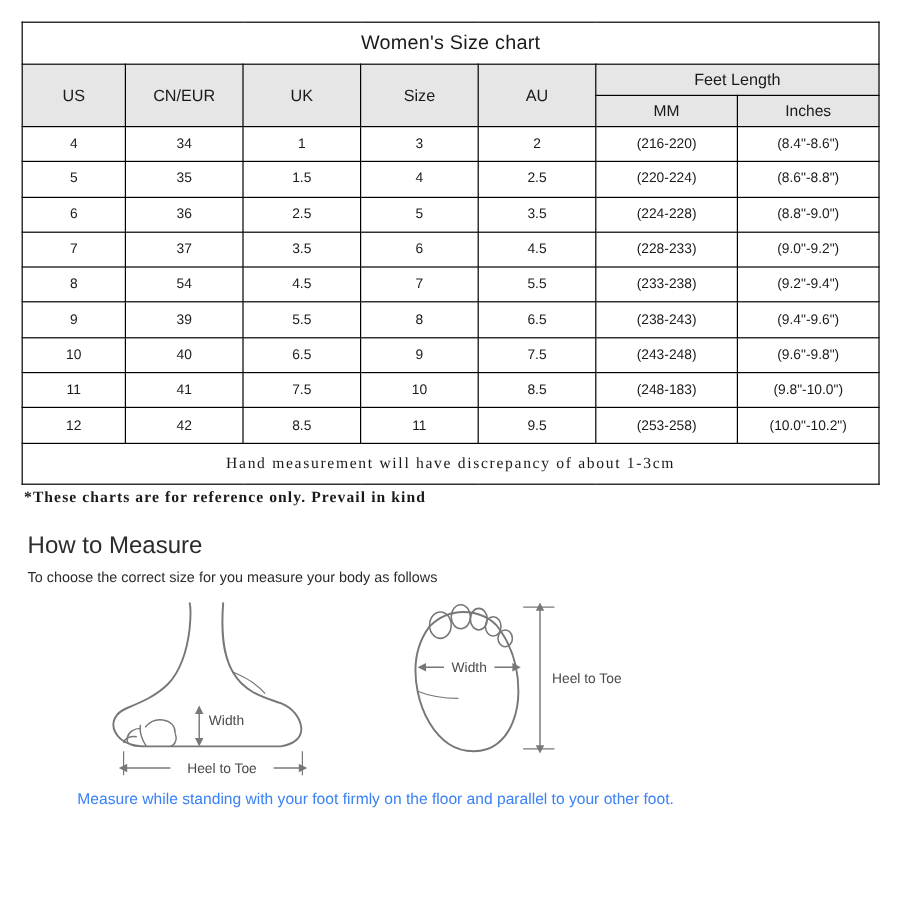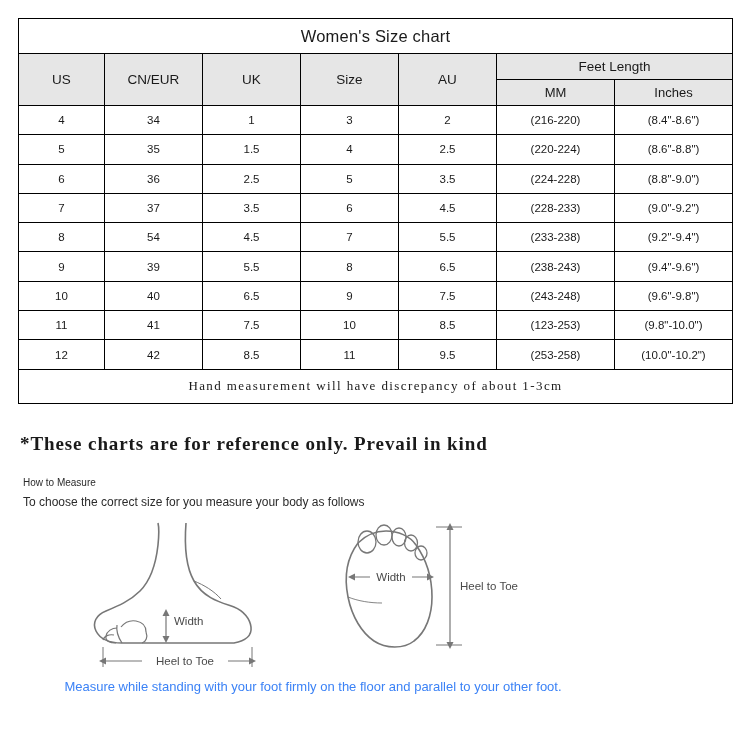--- a/index.html
+++ b/index.html
@@ -68,33 +68,33 @@
   .note-row td {
     height: 33px;
     font-family: "Liberation Serif", serif;
     font-weight: bold;
     font-size: 13px;
     letter-spacing: 1.4px;
   }
 
   
   .ref-note {
-    margin-top: 29px;
+    margin-top: 2px;
     margin-left: 2px;
     font-family: "Liberation Serif", serif;
     font-weight: bold;
-    font-size: 19px;
+    font-size: 13px;
     letter-spacing: 0.9px;
   }
 
   
   .how-title {
     margin-top: 22px;
     margin-left: 5px;
-    font-size: 10px;
+    font-size: 20px;
     color: #2b2b2b;
   }
   .how-sub {
     margin-top: 7px;
     margin-left: 5px;
     font-size: 12px;
     color: #2b2b2b;
   }
 
   .diagram-wrap {
@@ -208,21 +208,21 @@
         <td>7.5</td>
         <td>(243-248)</td>
         <td>(9.6"-9.8")</td>
       </tr>
       <tr class="data-row">
         <td>11</td>
         <td>41</td>
         <td>7.5</td>
         <td>10</td>
         <td>8.5</td>
-        <td>(123-253)</td>
+        <td>(248-183)</td>
         <td>(9.8"-10.0")</td>
       </tr>
       <tr class="data-row">
         <td>12</td>
         <td>42</td>
         <td>8.5</td>
         <td>11</td>
         <td>9.5</td>
         <td>(253-258)</td>
         <td>(10.0"-10.2")</td>

